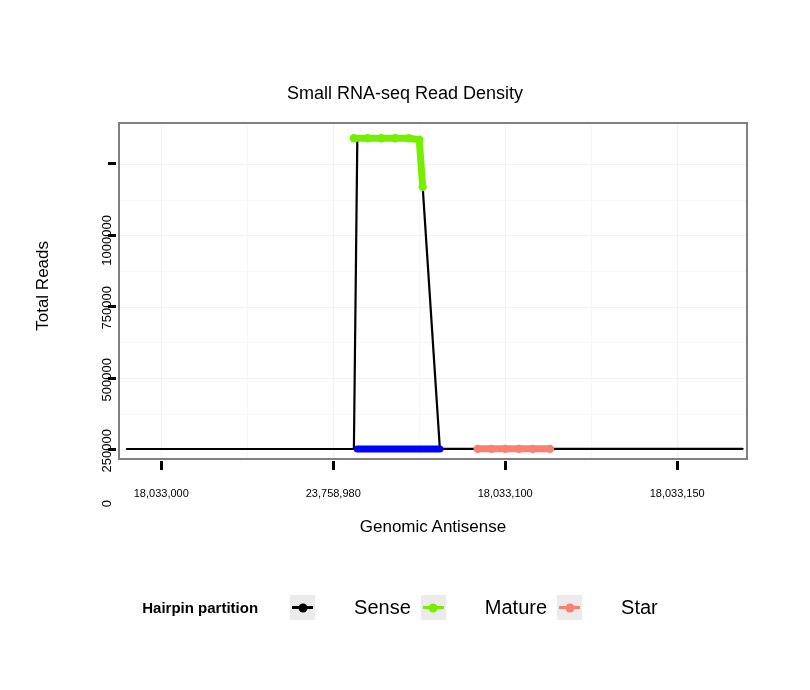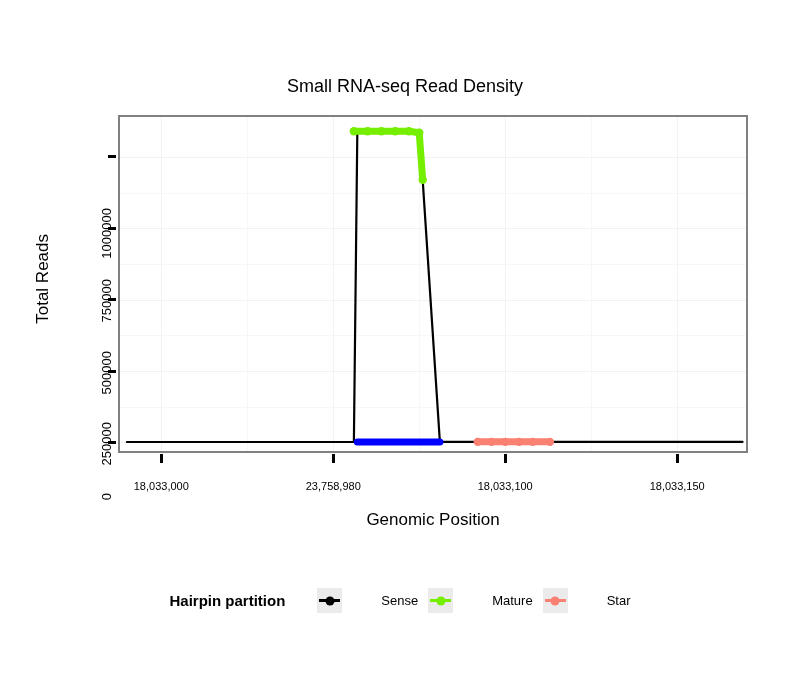--- a/index.html
+++ b/index.html
@@ -10,21 +10,21 @@
   body {
     width: 810px;
     height: 690px;
     font-family: "Liberation Sans", sans-serif;
     color: #000000;
     overflow: hidden;
     position: relative;
   }
   #plot-root {
     position: absolute;
-    left: 0; top: 8px;
+    left: 0; top: 15px;
     width: 810px;
     height: 527px;
   }
   .chart-title {
     position: absolute;
     left: 0;
     top: 68px;
     width: 810px;
     text-align: center;
     font-size: 18px;
@@ -140,21 +140,21 @@
   .legend-key .key-dot {
     position: absolute;
     left: 50%;
     top: 50%;
     width: 9px;
     height: 9px;
     border-radius: 50%;
     transform: translate(-50%, -50%);
   }
   .legend-label {
-    font-size: 13px;
+    font-size: 20px;
     white-space: nowrap;
     margin-left: 32px;
   }
   svg { display: block; }
 </style>
 </head>
 <body>
 
 <div id="plot-root">
 
@@ -224,21 +224,21 @@
   <div id="x-axis">
       <div class="x-tick-mark" style="left: 159.775px;"></div>
       <div class="x-tick-label" style="left: 161.275px;">18,033,000</div>
       <div class="x-tick-mark" style="left: 331.753px;"></div>
       <div class="x-tick-label" style="left: 333.253px;">23,758,980</div>
       <div class="x-tick-mark" style="left: 503.731px;"></div>
       <div class="x-tick-label" style="left: 505.231px;">18,033,100</div>
       <div class="x-tick-mark" style="left: 675.709px;"></div>
       <div class="x-tick-label" style="left: 677.209px;">18,033,150</div>
     </div>
-  <div class="axis-title-x">Genomic Position</div>
+  <div class="axis-title-x">Genomic Antisense</div>
 
   <div id="legend">
     <span id="legend-title">Hairpin partition</span>
     <span id="legend-entries" style="display: flex; align-items: center;">
         <span class="legend-entry">
           <span class="legend-key">
             <span class="key-line" style="background: rgb(0, 0, 0);"></span>
             <span class="key-dot" style="background: rgb(0, 0, 0);"></span>
           </span>
           <span class="legend-label">Sense</span>

